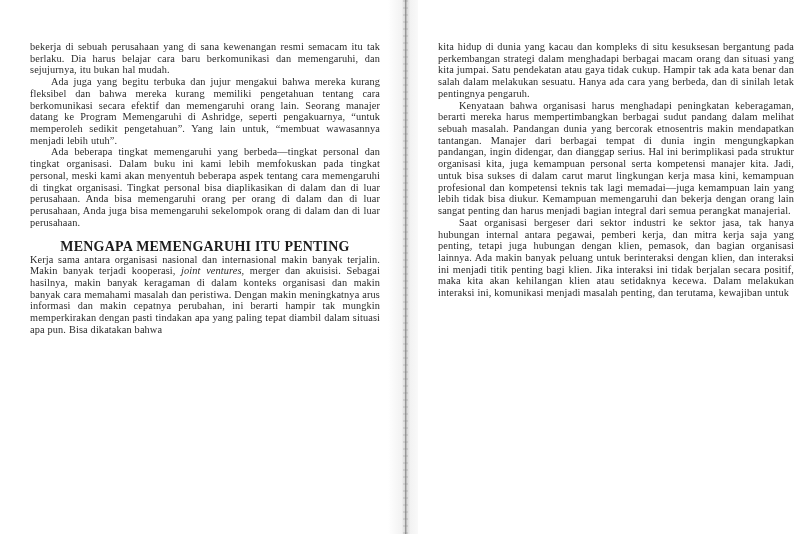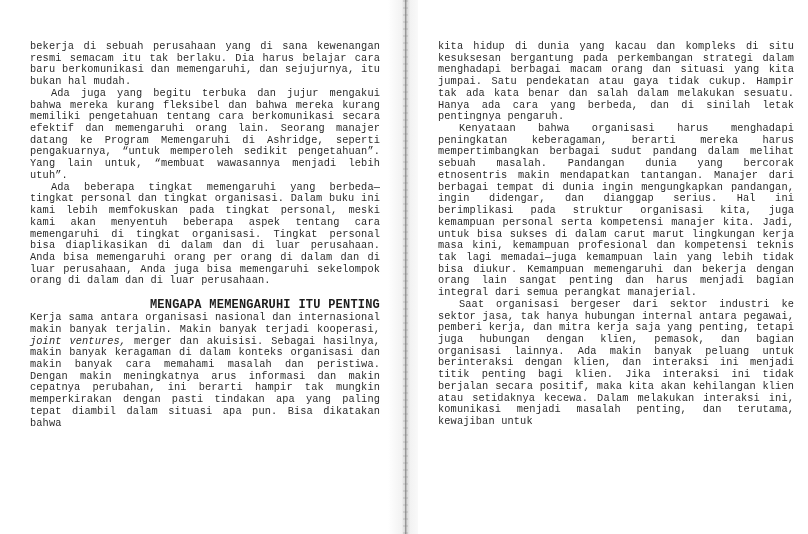--- a/index.html
+++ b/index.html
@@ -7,21 +7,21 @@
     margin: 0;
     padding: 0;
     background: #ffffff;
   }
   #page-root {
     position: relative;
     width: 808px;
     height: 534px;
     background: #ffffff;
     overflow: hidden;
-    font-family: Liberation Mono, monospace;
+    font-family: Liberation Serif, serif;
   }
 
   
   .gutter {
     position: absolute;
     top: 0;
     left: 388px;
     width: 36px;
     height: 534px;
     background: linear-gradient(to right,
@@ -88,25 +88,25 @@
   p.body {
     margin: 0;
     text-indent: 21px;
     text-align: justify;
   }
   p.body.no-indent { text-indent: 0; }
 
   h2.section-head {
     margin: 0;
     padding-top: 11px;
-    font-size: 12px;
+    font-size: 14px;
     line-height: 14px;
     font-weight: bold;
     letter-spacing: 0.2px;
-    text-align: right;
+    text-align: center;
     color: #1d1d1d;
   }
 
   .ital { font-style: italic; }
 </style>
 </head>
 <body>
 
 <div id="page-root">
 

